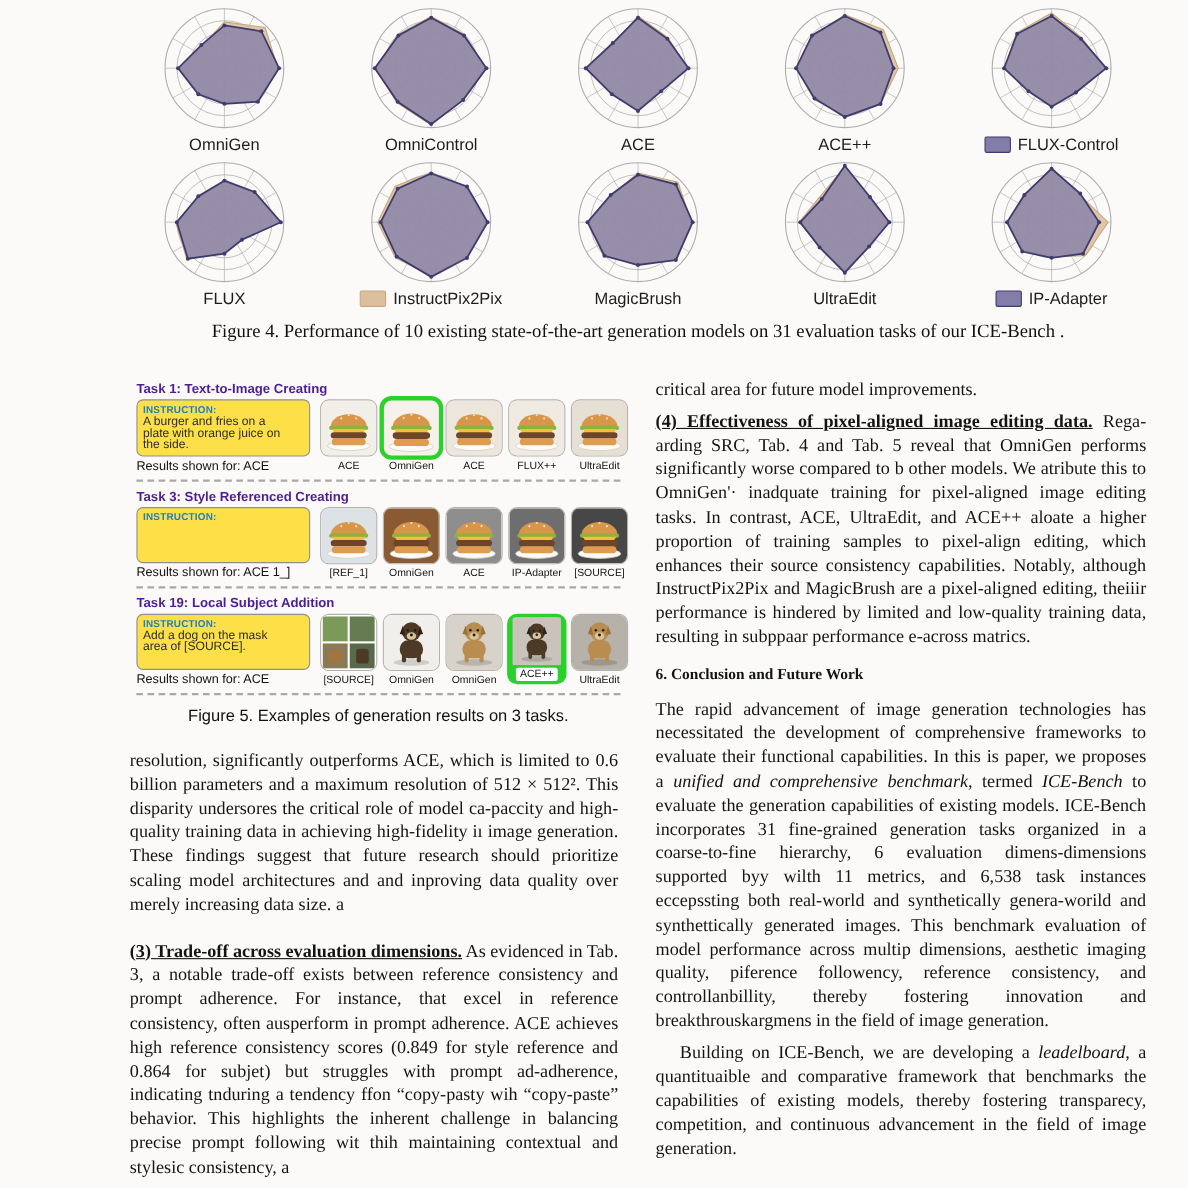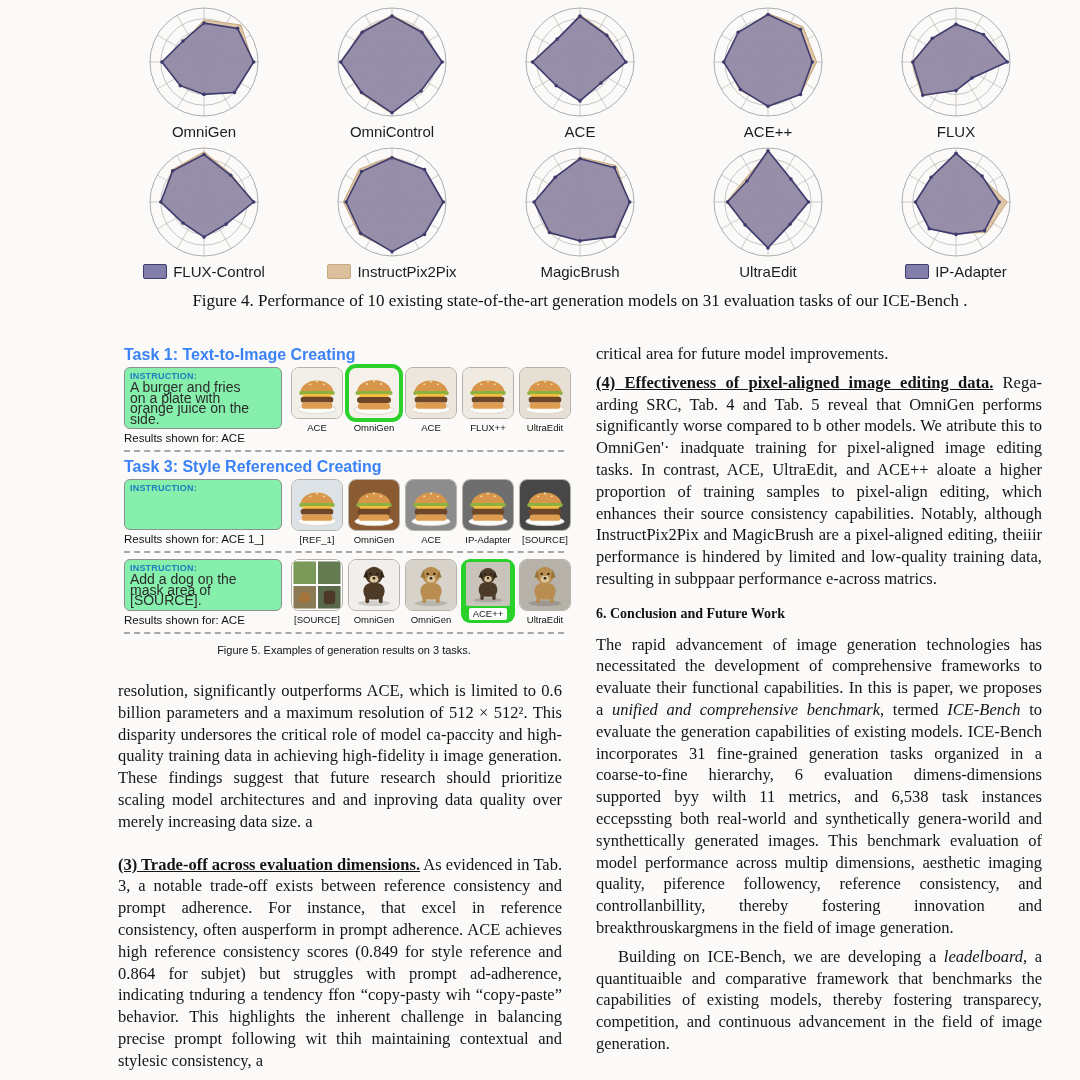--- a/index.html
+++ b/index.html
@@ -13,37 +13,37 @@
   .radar-cell svg{display:block;}
   .radar-label{font-family:"Liberation Sans",sans-serif;font-size:15px;color:#1d1d1d;display:flex;align-items:center;gap:6px;margin-top:1px;}
   .legend-swatch{display:inline-block;width:22px;height:13px;border-radius:2px;}
 
   .fig-caption{text-align:center;font-size:17px;color:#111;}
   .fig4-caption{margin-top:9px;}
 
   
   #figure5{position:absolute;left:84px;top:346px;width:440px;font-family:"Liberation Sans",sans-serif;}
   .task-block{border-bottom:2px dashed #a8a8a8;padding-bottom:6px;margin-bottom:6px;}
-  .task-title{font-size:16px;font-weight:bold;color:#3b82f6;margin-bottom:3px;}
+  .task-title{font-size:12px;font-weight:bold;color:#4c1d95;margin-bottom:3px;}
   .task-row{display:flex;gap:8px;}
   .instr-col{width:158px;flex:none;display:flex;flex-direction:column;}
-  .instr-box{background:#86efac;border:1px solid #8f8f8f;border-radius:6px;padding:3px 22px 4px 5px;flex:1;}
+  .instr-box{background:#fde047;border:1px solid #8f8f8f;border-radius:6px;padding:3px 22px 4px 5px;flex:1;}
   .instr-label{font-size:9px;font-weight:bold;letter-spacing:.2px;}
-  .instr-text{font-size:14px;line-height:10.5px;color:#2c2c2c;margin-top:1px;}
+  .instr-text{font-size:11px;line-height:10.5px;color:#2c2c2c;margin-top:1px;}
   .results-line{font-size:11.5px;color:#111;margin-top:3px;}
   .thumbs{display:flex;gap:3px;align-items:flex-start;}
   .thumb{display:flex;flex-direction:column;align-items:center;width:54px;}
   .thumb-img{width:52px;height:52px;border-radius:8px;border:1px solid #b5b2ab;overflow:hidden;box-sizing:border-box;}
   .thumb-img svg{display:block;width:100%;height:100%;}
   .thumb-label{font-size:9.5px;color:#111;margin-top:3px;white-space:nowrap;}
   .hl{border:none;outline:4px solid #2bd12b;outline-offset:-1px;border-radius:8px;}
   .hl-wrap{background:#2bd12b;border-radius:9px;padding:3px;display:flex;flex-direction:column;align-items:center;}
   .hl-wrap .thumb-img{width:48px;height:44px;border:none;border-radius:5px;}
   .hl-wrap .inner-label{background:#fff;font-size:9.5px;border-radius:2px;margin-top:2px;padding:0 4px;line-height:12px;}
-  .fig5-caption{font-size:11px;margin-top:10px;}
+  .fig5-caption{font-size:15px;margin-top:10px;}
 
   
   .text-col{position:absolute;width:446px;font-size:16.5px;line-height:21.8px;text-align:justify;color:#141414;}
   #col-left{left:78px;top:680px;width:444px;}
   #col-right{left:556px;top:343px;}
   .text-col p{margin:0 0 7px 0;}
   .text-col p.gap{margin-bottom:21px;}
   .text-col p.indent{text-indent:22px;}
   .text-col h2{font-size:14px;margin:13px 0 9px 0;}
   b{font-weight:bold;text-decoration:underline;}
@@ -204,20 +204,55 @@
             <line x1="60" y1="60" x2="87.0" y2="106.8" stroke="#ADADAD" stroke-width="0.6"></line>
             <line x1="60" y1="60" x2="60.0" y2="114.0" stroke="#ADADAD" stroke-width="0.6"></line>
             <line x1="60" y1="60" x2="33.0" y2="106.8" stroke="#ADADAD" stroke-width="0.6"></line>
             <line x1="60" y1="60" x2="13.2" y2="87.0" stroke="#ADADAD" stroke-width="0.6"></line>
             <line x1="60" y1="60" x2="6.0" y2="60.0" stroke="#ADADAD" stroke-width="0.6"></line>
             <line x1="60" y1="60" x2="13.2" y2="33.0" stroke="#ADADAD" stroke-width="0.6"></line>
             <line x1="60" y1="60" x2="33.0" y2="13.2" stroke="#ADADAD" stroke-width="0.6"></line>
             <line x1="60" y1="60" x2="60.0" y2="6.0" stroke="#ADADAD" stroke-width="0.6"></line>
             <line x1="60" y1="60" x2="87.0" y2="13.2" stroke="#ADADAD" stroke-width="0.6"></line>
             <line x1="60" y1="60" x2="106.8" y2="33.0" stroke="#ADADAD" stroke-width="0.6"></line>
+            <polygon points="60.0,9.8 87.5,32.5 108.6,60.0 81.4,81.4 60.0,94.0 39.8,80.2 17.9,60.0 27.9,27.9" fill="#DCC09E" fill-opacity="0.9" stroke="#C6A87E" stroke-width="1"></polygon>
+            <polygon points="60.0,12.5 86.7,33.3 109.7,60.0 82.1,82.1 60.0,95.1 39.0,81.0 16.8,60.0 28.7,28.7" fill="#837DA9" fill-opacity="0.78" stroke="#3E3B6E" stroke-width="1.6"></polygon>
+            <circle cx="60.0" cy="12.5" r="1.8" fill="#3E3B6E"></circle>
+            <circle cx="86.7" cy="33.3" r="1.8" fill="#3E3B6E"></circle>
+            <circle cx="109.7" cy="60.0" r="1.8" fill="#3E3B6E"></circle>
+            <circle cx="82.1" cy="82.1" r="1.8" fill="#3E3B6E"></circle>
+            <circle cx="60.0" cy="95.1" r="1.8" fill="#3E3B6E"></circle>
+            <circle cx="39.0" cy="81.0" r="1.8" fill="#3E3B6E"></circle>
+            <circle cx="16.8" cy="60.0" r="1.8" fill="#3E3B6E"></circle>
+            <circle cx="28.7" cy="28.7" r="1.8" fill="#3E3B6E"></circle>
+          </svg>
+          <div class="radar-label">
+            <span class="legend-swatch" style="background:#837DA9;border:1px solid #3E3B6E"></span>
+            <span>FLUX-Control</span>
+          </div>
+        </div>
+        <div class="radar-cell">
+          <svg width="120" height="120" viewBox="0 0 120 120">
+            <circle cx="60" cy="60" r="10.8" fill="none" stroke="#ADADAD" stroke-width="0.7"></circle>
+            <circle cx="60" cy="60" r="21.6" fill="none" stroke="#ADADAD" stroke-width="0.7"></circle>
+            <circle cx="60" cy="60" r="32.4" fill="none" stroke="#ADADAD" stroke-width="0.7"></circle>
+            <circle cx="60" cy="60" r="43.2" fill="none" stroke="#ADADAD" stroke-width="0.7"></circle>
+            <circle cx="60" cy="60" r="54.0" fill="none" stroke="#ADADAD" stroke-width="1"></circle>
+            <line x1="60" y1="60" x2="114.0" y2="60.0" stroke="#ADADAD" stroke-width="0.6"></line>
+            <line x1="60" y1="60" x2="106.8" y2="87.0" stroke="#ADADAD" stroke-width="0.6"></line>
+            <line x1="60" y1="60" x2="87.0" y2="106.8" stroke="#ADADAD" stroke-width="0.6"></line>
+            <line x1="60" y1="60" x2="60.0" y2="114.0" stroke="#ADADAD" stroke-width="0.6"></line>
+            <line x1="60" y1="60" x2="33.0" y2="106.8" stroke="#ADADAD" stroke-width="0.6"></line>
+            <line x1="60" y1="60" x2="13.2" y2="87.0" stroke="#ADADAD" stroke-width="0.6"></line>
+            <line x1="60" y1="60" x2="6.0" y2="60.0" stroke="#ADADAD" stroke-width="0.6"></line>
+            <line x1="60" y1="60" x2="13.2" y2="33.0" stroke="#ADADAD" stroke-width="0.6"></line>
+            <line x1="60" y1="60" x2="33.0" y2="13.2" stroke="#ADADAD" stroke-width="0.6"></line>
+            <line x1="60" y1="60" x2="60.0" y2="6.0" stroke="#ADADAD" stroke-width="0.6"></line>
+            <line x1="60" y1="60" x2="87.0" y2="13.2" stroke="#ADADAD" stroke-width="0.6"></line>
+            <line x1="60" y1="60" x2="106.8" y2="33.0" stroke="#ADADAD" stroke-width="0.6"></line>
             <polygon points="60.0,23.3 86.7,33.3 110.2,60.0 75.3,75.3 60.0,87.5 26.0,94.0 15.7,60.0 37.1,37.1" fill="#DCC09E" fill-opacity="0.9" stroke="#C6A87E" stroke-width="1"></polygon>
             <polygon points="60.0,22.2 87.5,32.5 111.3,60.0 76.0,76.0 60.0,88.6 26.8,93.2 16.8,60.0 36.3,36.3" fill="#837DA9" fill-opacity="0.78" stroke="#3E3B6E" stroke-width="1.6"></polygon>
             <circle cx="60.0" cy="22.2" r="1.8" fill="#3E3B6E"></circle>
             <circle cx="87.5" cy="32.5" r="1.8" fill="#3E3B6E"></circle>
             <circle cx="111.3" cy="60.0" r="1.8" fill="#3E3B6E"></circle>
             <circle cx="76.0" cy="76.0" r="1.8" fill="#3E3B6E"></circle>
             <circle cx="60.0" cy="88.6" r="1.8" fill="#3E3B6E"></circle>
             <circle cx="26.8" cy="93.2" r="1.8" fill="#3E3B6E"></circle>
             <circle cx="16.8" cy="60.0" r="1.8" fill="#3E3B6E"></circle>
             <circle cx="36.3" cy="36.3" r="1.8" fill="#3E3B6E"></circle>
@@ -238,55 +273,20 @@
             <line x1="60" y1="60" x2="87.0" y2="106.8" stroke="#ADADAD" stroke-width="0.6"></line>
             <line x1="60" y1="60" x2="60.0" y2="114.0" stroke="#ADADAD" stroke-width="0.6"></line>
             <line x1="60" y1="60" x2="33.0" y2="106.8" stroke="#ADADAD" stroke-width="0.6"></line>
             <line x1="60" y1="60" x2="13.2" y2="87.0" stroke="#ADADAD" stroke-width="0.6"></line>
             <line x1="60" y1="60" x2="6.0" y2="60.0" stroke="#ADADAD" stroke-width="0.6"></line>
             <line x1="60" y1="60" x2="13.2" y2="33.0" stroke="#ADADAD" stroke-width="0.6"></line>
             <line x1="60" y1="60" x2="33.0" y2="13.2" stroke="#ADADAD" stroke-width="0.6"></line>
             <line x1="60" y1="60" x2="60.0" y2="6.0" stroke="#ADADAD" stroke-width="0.6"></line>
             <line x1="60" y1="60" x2="87.0" y2="13.2" stroke="#ADADAD" stroke-width="0.6"></line>
             <line x1="60" y1="60" x2="106.8" y2="33.0" stroke="#ADADAD" stroke-width="0.6"></line>
-            <polygon points="60.0,9.8 87.5,32.5 108.6,60.0 81.4,81.4 60.0,94.0 39.8,80.2 17.9,60.0 27.9,27.9" fill="#DCC09E" fill-opacity="0.9" stroke="#C6A87E" stroke-width="1"></polygon>
-            <polygon points="60.0,12.5 86.7,33.3 109.7,60.0 82.1,82.1 60.0,95.1 39.0,81.0 16.8,60.0 28.7,28.7" fill="#837DA9" fill-opacity="0.78" stroke="#3E3B6E" stroke-width="1.6"></polygon>
-            <circle cx="60.0" cy="12.5" r="1.8" fill="#3E3B6E"></circle>
-            <circle cx="86.7" cy="33.3" r="1.8" fill="#3E3B6E"></circle>
-            <circle cx="109.7" cy="60.0" r="1.8" fill="#3E3B6E"></circle>
-            <circle cx="82.1" cy="82.1" r="1.8" fill="#3E3B6E"></circle>
-            <circle cx="60.0" cy="95.1" r="1.8" fill="#3E3B6E"></circle>
-            <circle cx="39.0" cy="81.0" r="1.8" fill="#3E3B6E"></circle>
-            <circle cx="16.8" cy="60.0" r="1.8" fill="#3E3B6E"></circle>
-            <circle cx="28.7" cy="28.7" r="1.8" fill="#3E3B6E"></circle>
-          </svg>
-          <div class="radar-label">
-            <span class="legend-swatch" style="background:#837DA9;border:1px solid #3E3B6E"></span>
-            <span>FLUX-Control</span>
-          </div>
-        </div>
-        <div class="radar-cell">
-          <svg width="120" height="120" viewBox="0 0 120 120">
-            <circle cx="60" cy="60" r="10.8" fill="none" stroke="#ADADAD" stroke-width="0.7"></circle>
-            <circle cx="60" cy="60" r="21.6" fill="none" stroke="#ADADAD" stroke-width="0.7"></circle>
-            <circle cx="60" cy="60" r="32.4" fill="none" stroke="#ADADAD" stroke-width="0.7"></circle>
-            <circle cx="60" cy="60" r="43.2" fill="none" stroke="#ADADAD" stroke-width="0.7"></circle>
-            <circle cx="60" cy="60" r="54.0" fill="none" stroke="#ADADAD" stroke-width="1"></circle>
-            <line x1="60" y1="60" x2="114.0" y2="60.0" stroke="#ADADAD" stroke-width="0.6"></line>
-            <line x1="60" y1="60" x2="106.8" y2="87.0" stroke="#ADADAD" stroke-width="0.6"></line>
-            <line x1="60" y1="60" x2="87.0" y2="106.8" stroke="#ADADAD" stroke-width="0.6"></line>
-            <line x1="60" y1="60" x2="60.0" y2="114.0" stroke="#ADADAD" stroke-width="0.6"></line>
-            <line x1="60" y1="60" x2="33.0" y2="106.8" stroke="#ADADAD" stroke-width="0.6"></line>
-            <line x1="60" y1="60" x2="13.2" y2="87.0" stroke="#ADADAD" stroke-width="0.6"></line>
-            <line x1="60" y1="60" x2="6.0" y2="60.0" stroke="#ADADAD" stroke-width="0.6"></line>
-            <line x1="60" y1="60" x2="13.2" y2="33.0" stroke="#ADADAD" stroke-width="0.6"></line>
-            <line x1="60" y1="60" x2="33.0" y2="13.2" stroke="#ADADAD" stroke-width="0.6"></line>
-            <line x1="60" y1="60" x2="60.0" y2="6.0" stroke="#ADADAD" stroke-width="0.6"></line>
-            <line x1="60" y1="60" x2="87.0" y2="13.2" stroke="#ADADAD" stroke-width="0.6"></line>
-            <line x1="60" y1="60" x2="106.8" y2="33.0" stroke="#ADADAD" stroke-width="0.6"></line>
             <polygon points="60.0,14.6 91.7,28.3 110.2,60.0 91.7,91.7 60.0,108.6 27.5,92.5 11.4,60.0 27.2,27.2" fill="#DCC09E" fill-opacity="0.9" stroke="#C6A87E" stroke-width="1"></polygon>
             <polygon points="60.0,15.7 92.5,27.5 111.3,60.0 92.5,92.5 60.0,109.7 28.7,91.3 14.1,60.0 29.5,29.5" fill="#837DA9" fill-opacity="0.78" stroke="#3E3B6E" stroke-width="1.6"></polygon>
             <circle cx="60.0" cy="15.7" r="1.8" fill="#3E3B6E"></circle>
             <circle cx="92.5" cy="27.5" r="1.8" fill="#3E3B6E"></circle>
             <circle cx="111.3" cy="60.0" r="1.8" fill="#3E3B6E"></circle>
             <circle cx="92.5" cy="92.5" r="1.8" fill="#3E3B6E"></circle>
             <circle cx="60.0" cy="109.7" r="1.8" fill="#3E3B6E"></circle>
             <circle cx="28.7" cy="91.3" r="1.8" fill="#3E3B6E"></circle>
             <circle cx="14.1" cy="60.0" r="1.8" fill="#3E3B6E"></circle>
             <circle cx="29.5" cy="29.5" r="1.8" fill="#3E3B6E"></circle>
@@ -596,20 +596,21 @@
     <rect x="9" y="30" width="34" height="6" rx="3" fill="#6f4527"></rect>
     <rect x="10" y="36" width="32" height="6.5" rx="3.2" fill="#dd9c4f"></rect>
   </svg>
                 </div>
         <div class="thumb-label">[SOURCE]</div>
               </div>
             </div>
     </div>
         </div>
         <div class="task-block">
+    <div class="task-title">Task 19: Local Subject Addition</div>
     <div class="task-row">
       <div class="instr-col">
         <div class="instr-box">
           <div class="instr-label" style="color:#1D7EC2">INSTRUCTION:</div>
           <div class="instr-text">Add a dog on the mask area of [SOURCE].</div>
         </div>
         <div class="results-line">Results shown for: ACE</div>
       </div>
       <div class="thumbs">
               <div class="thumb">

